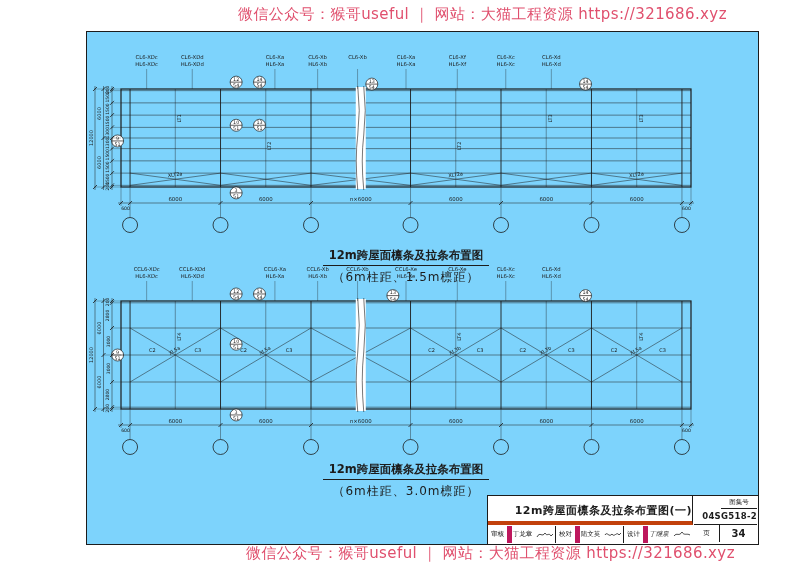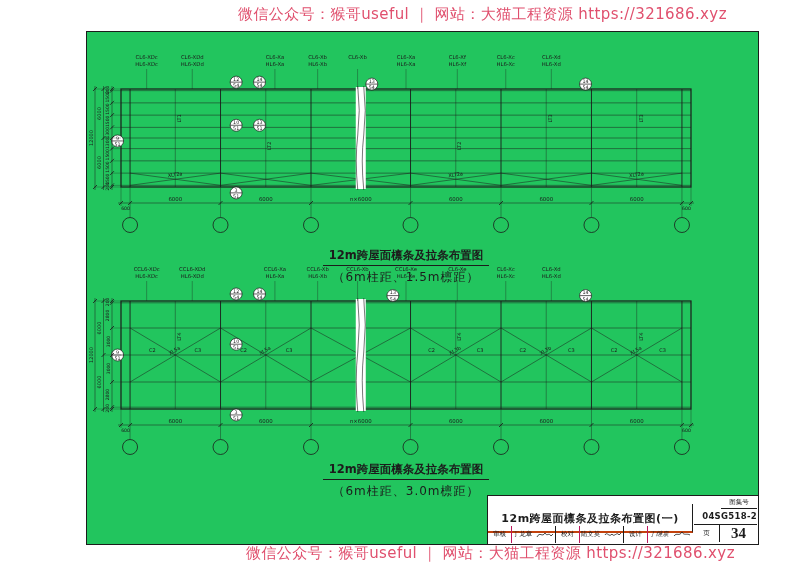--- a/index.html
+++ b/index.html
@@ -8,48 +8,48 @@
     background:#ffffff;color:#1c1c1c;
     font-family:"DejaVu Sans","Liberation Sans",sans-serif;
   }
   .watermark{
     position:absolute;font-size:15px;letter-spacing:.4px;white-space:nowrap;z-index:30;
   }
   .wm-top{left:238px;top:5px;}
   .wm-bottom{left:246px;top:544px;}
   .frame{
     position:absolute;left:86px;top:31px;width:673px;height:514px;
-    border:1.5px solid #1c1c1c;box-sizing:border-box;background:#22c55e;
+    border:1.5px solid #1c1c1c;box-sizing:border-box;background:#7dd3fc;
   }
   .planwrap{position:absolute;left:0;}
   #plan0{top:13px;}
   #plan1{top:225px;}
   .caption{position:absolute;left:0;width:638px;text-align:center;z-index:5;}
   #cap0{top:212px;}
   #cap1{top:426px;}
   .cap-main{
     display:inline-block;font-weight:bold;font-size:11.5px;
     border-bottom:1.5px solid #1c1c1c;padding:0 6px 2px;
   }
   .cap-sub{font-size:12px;margin-top:3px;letter-spacing:1px;}
   
   .tblock{
     position:absolute;right:0;bottom:0;width:271px;height:49px;background:#fff;
     border-left:1.3px solid #1c1c1c;border-top:1.3px solid #1c1c1c;box-sizing:border-box;z-index:10;
   }
   .tb-main{
-    position:absolute;left:0;top:8px;width:205px;height:29px;
-    border-right:1px solid #1c1c1c;border-bottom:2px solid #c2410c;box-sizing:border-box;
-    font-size:11px;font-weight:bold;text-align:center;line-height:29px;letter-spacing:.5px;
+    position:absolute;left:0;top:0;width:205px;height:29px;
+    border-right:1px solid #1c1c1c;border-bottom:4px solid #c2410c;box-sizing:border-box;
+    font-size:11px;font-weight:bold;text-align:right;line-height:29px;letter-spacing:.5px;
   }
   .tb-roles{
     position:absolute;left:0;top:30px;width:205px;height:17px;display:flex;align-items:stretch;
   }
   .tb-roles .rl{
-    width:24px;border-right:1px solid #be185d;font-size:6.5px;
+    width:24px;border-right:5px solid #be185d;font-size:6.5px;
     display:flex;align-items:center;justify-content:center;box-sizing:border-box;
   }
   .tb-roles .rn{
     width:44px;border-right:1px solid #1c1c1c;font-size:6.5px;
     display:flex;align-items:center;justify-content:center;gap:4px;box-sizing:border-box;
   }
   .tb-roles .rn.last{border-right:none;font-style:italic;}
   .sig{display:inline-block;}
   .tb-right{position:absolute;left:206px;top:0;width:63px;height:47px;}
   .tb-atlas-label{
@@ -59,22 +59,22 @@
   .tb-atlas-no{
     height:16px;border-bottom:1px solid #1c1c1c;font-size:8.5px;font-weight:bold;
     text-align:right;line-height:15px;box-sizing:border-box;letter-spacing:.3px;
   }
   .tb-pagerow{height:17px;display:flex;}
   .tb-page-label{
     width:26px;border-right:1px solid #1c1c1c;font-size:6.5px;
     display:flex;align-items:center;justify-content:center;box-sizing:border-box;
   }
   .tb-page-no{
-    flex:1;font-size:15px;font-weight:bold;
-    display:flex;align-items:center;justify-content:center;font-family:Liberation Serif, serif;
+    flex:1;font-size:10px;font-weight:bold;
+    display:flex;align-items:center;justify-content:center;
   }
   svg text{font-family:"DejaVu Sans","Liberation Sans",sans-serif;}
 </style>
 </head>
 <body>
 
 <div class="watermark wm-top" style="color: rgb(224, 80, 110);">微信公众号：猴哥useful ｜ 网站：大猫工程资源 https://321686.xyz</div>
 
 <div class="frame">
 

